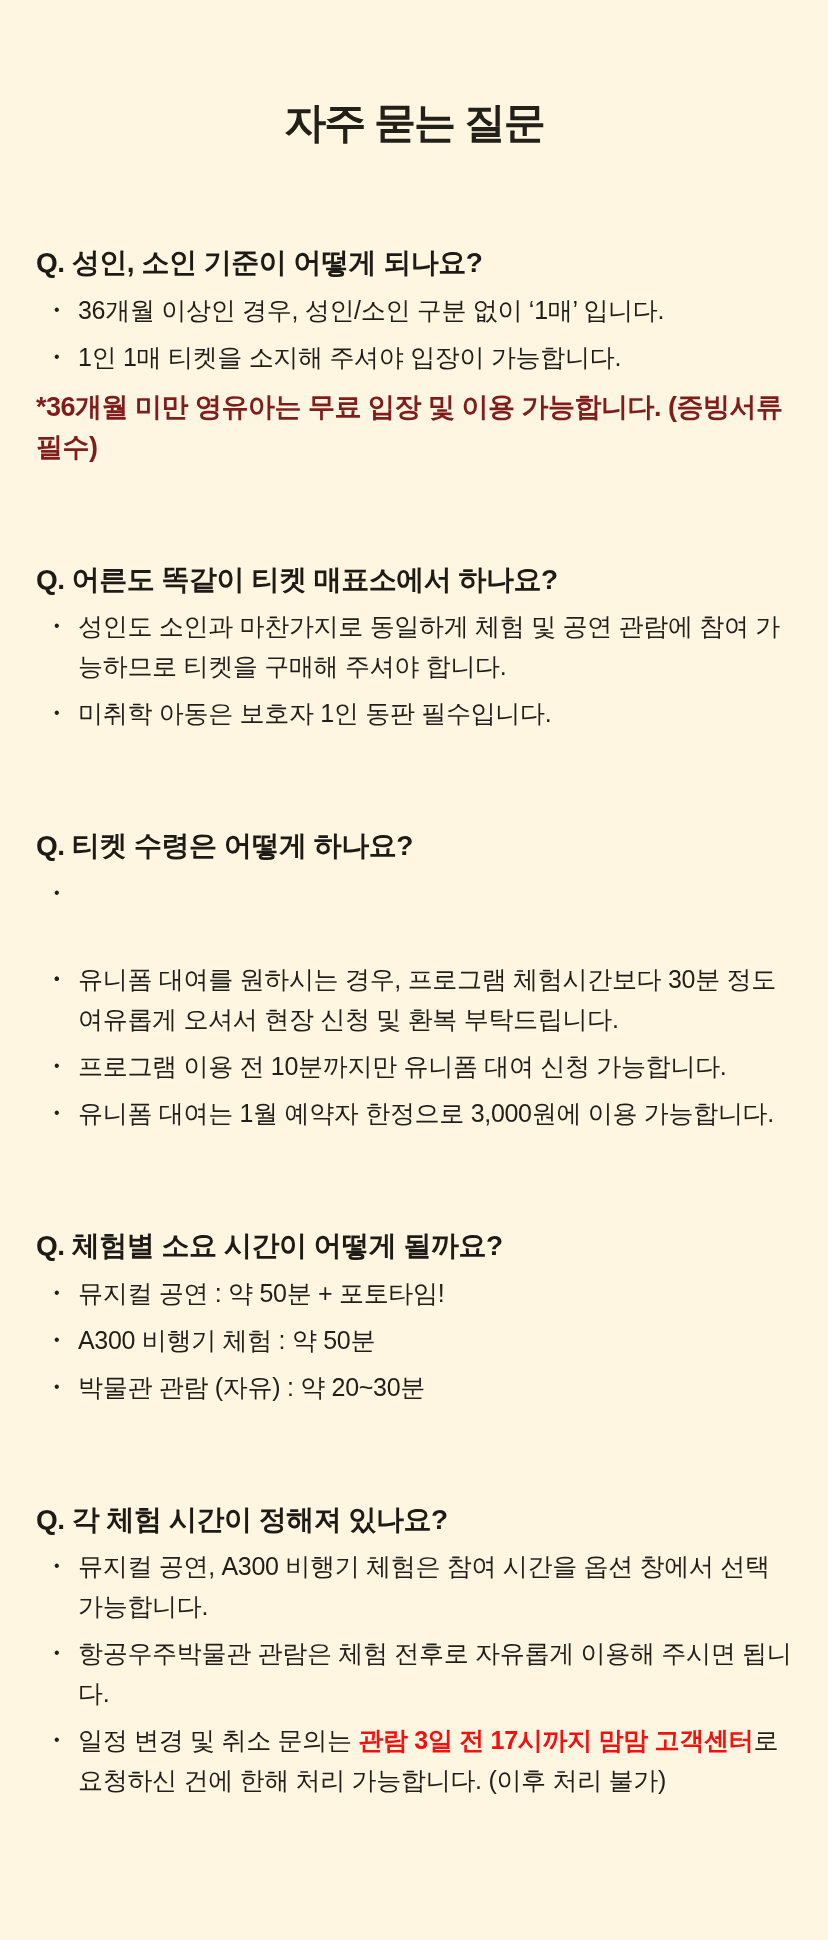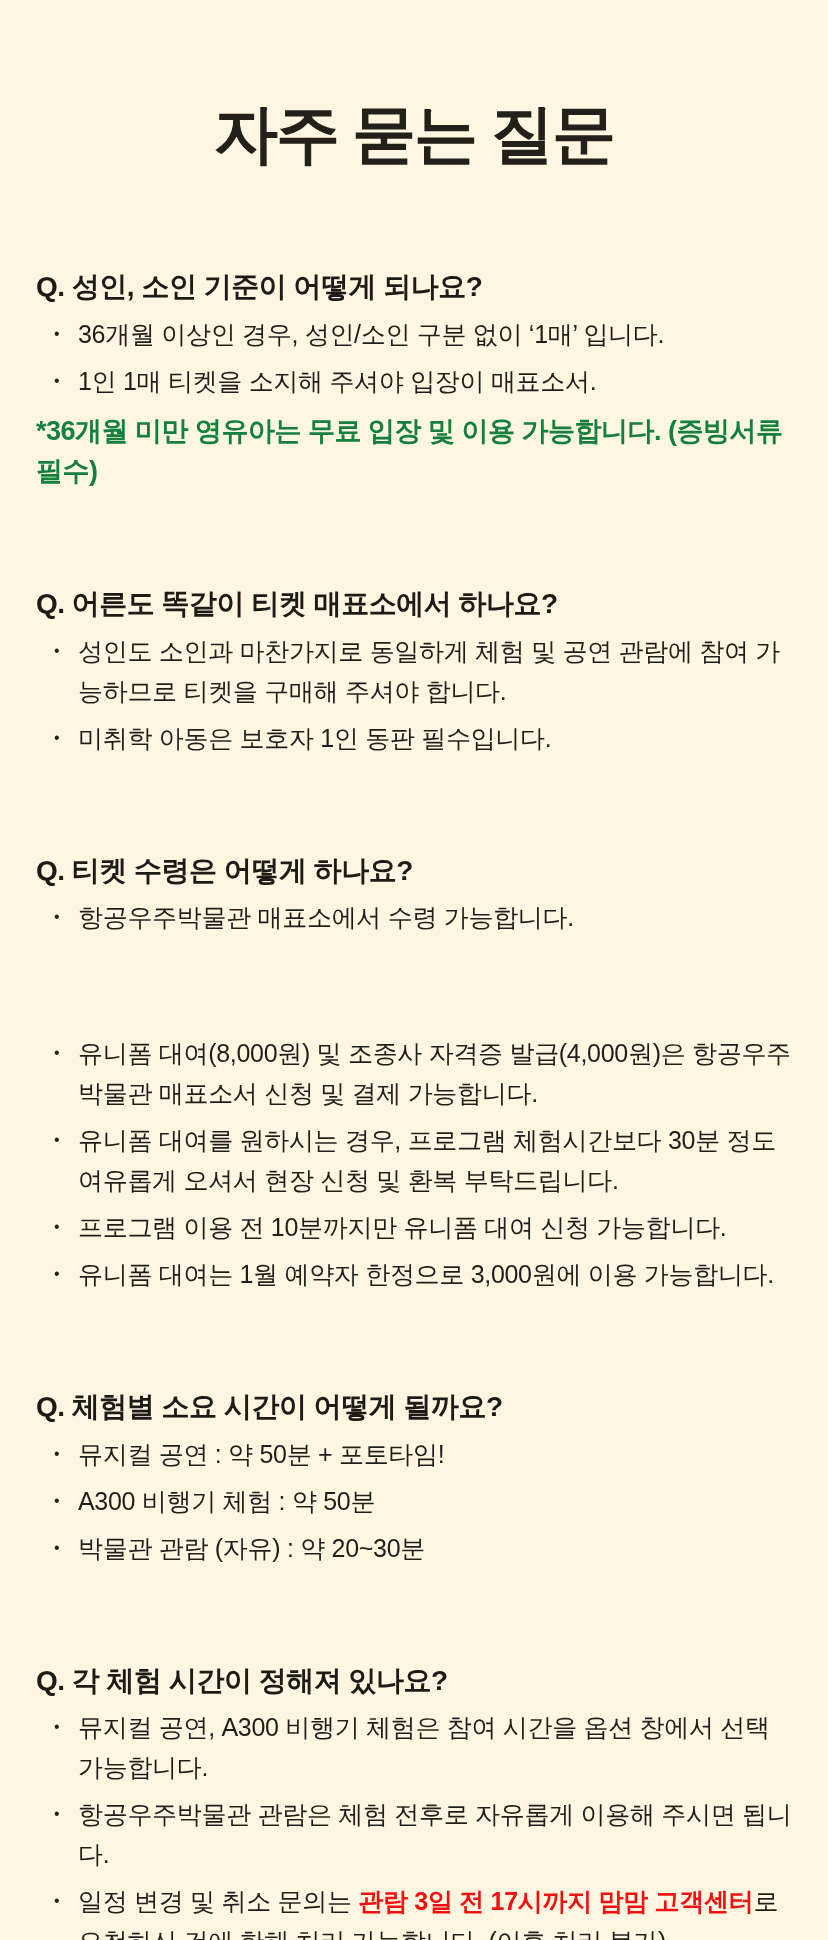--- a/index.html
+++ b/index.html
@@ -14,26 +14,25 @@
     color: #211E1A;
     overflow: hidden;
   }
   .page {
     padding: 0 36px;
     box-sizing: border-box;
   }
   .page-title {
     margin: 100px 0 0 0;
     text-align: center;
-    font-size: 64px;
+    font-size: 42px;
     line-height: 1.1;
     font-weight: 800;
     letter-spacing: -2px;
     color: #232019;
-    font-family: Liberation Serif, serif;
   }
   .faq {
     margin-top: 100px;
   }
   .faq-section {
     margin-bottom: 96px;
   }
   .question {
     margin: 0 0 10px 0;
     font-size: 28px;
@@ -62,21 +61,21 @@
     font-size: 16px;
     line-height: 40px;
     color: #211E1A;
   }
   .note {
     margin: 10px 0 0 0;
     font-size: 27px;
     line-height: 40px;
     font-weight: 800;
     letter-spacing: -0.5px;
-    color: #15803d;
+    color: #7f1d1d;
   }
   .hl {
     color: #F01212;
     font-weight: 800;
   }
 </style>
 </head>
 <body>
 
 <div class="page">
@@ -87,21 +86,21 @@
 
     <section class="faq-section">
       <h2 class="question">Q. 성인, 소인 기준이 어떻게 되나요?</h2>
       <ul class="answers">
         <li>
           <span class="dot">•</span>
           <span>36개월 이상인 경우, 성인/소인 구분 없이 ‘1매’ 입니다.</span>
         </li>
         <li>
           <span class="dot">•</span>
-          <span>1인 1매 티켓을 소지해 주셔야 입장이 매표소서.</span>
+          <span>1인 1매 티켓을 소지해 주셔야 입장이 가능합니다.</span>
         </li>
       </ul>
       <p class="note">*36개월 미만 영유아는 무료 입장 및 이용 가능합니다. (증빙서류 필수)</p>
     </section>
 
     <section class="faq-section">
       <h2 class="question">Q. 어른도 똑같이 티켓 매표소에서 하나요?</h2>
       <ul class="answers">
         <li>
           <span class="dot">•</span>
@@ -112,30 +111,28 @@
           <span>미취학 아동은 보호자 1인 동판 필수입니다.</span>
         </li>
       </ul>
     </section>
 
     <section class="faq-section">
       <h2 class="question">Q. 티켓 수령은 어떻게 하나요?</h2>
       <ul class="answers">
         <li>
           <span class="dot">•</span>
-          <span>항공우주박물관 매표소에서 수령 가능합니다.</span>
         </li>
       </ul>
     </section>
 
     <section class="faq-section">
       <ul class="answers">
         <li>
           <span class="dot">•</span>
-          <span>유니폼 대여(8,000원) 및 조종사 자격증 발급(4,000원)은 항공우주박물관 매표소서 신청 및 결제 가능합니다.</span>
         </li>
         <li>
           <span class="dot">•</span>
           <span>유니폼 대여를 원하시는 경우, 프로그램 체험시간보다 30분 정도 여유롭게 오셔서 현장 신청 및 환복 부탁드립니다.</span>
         </li>
         <li>
           <span class="dot">•</span>
           <span>프로그램 이용 전 10분까지만 유니폼 대여 신청 가능합니다.</span>
         </li>
         <li>

